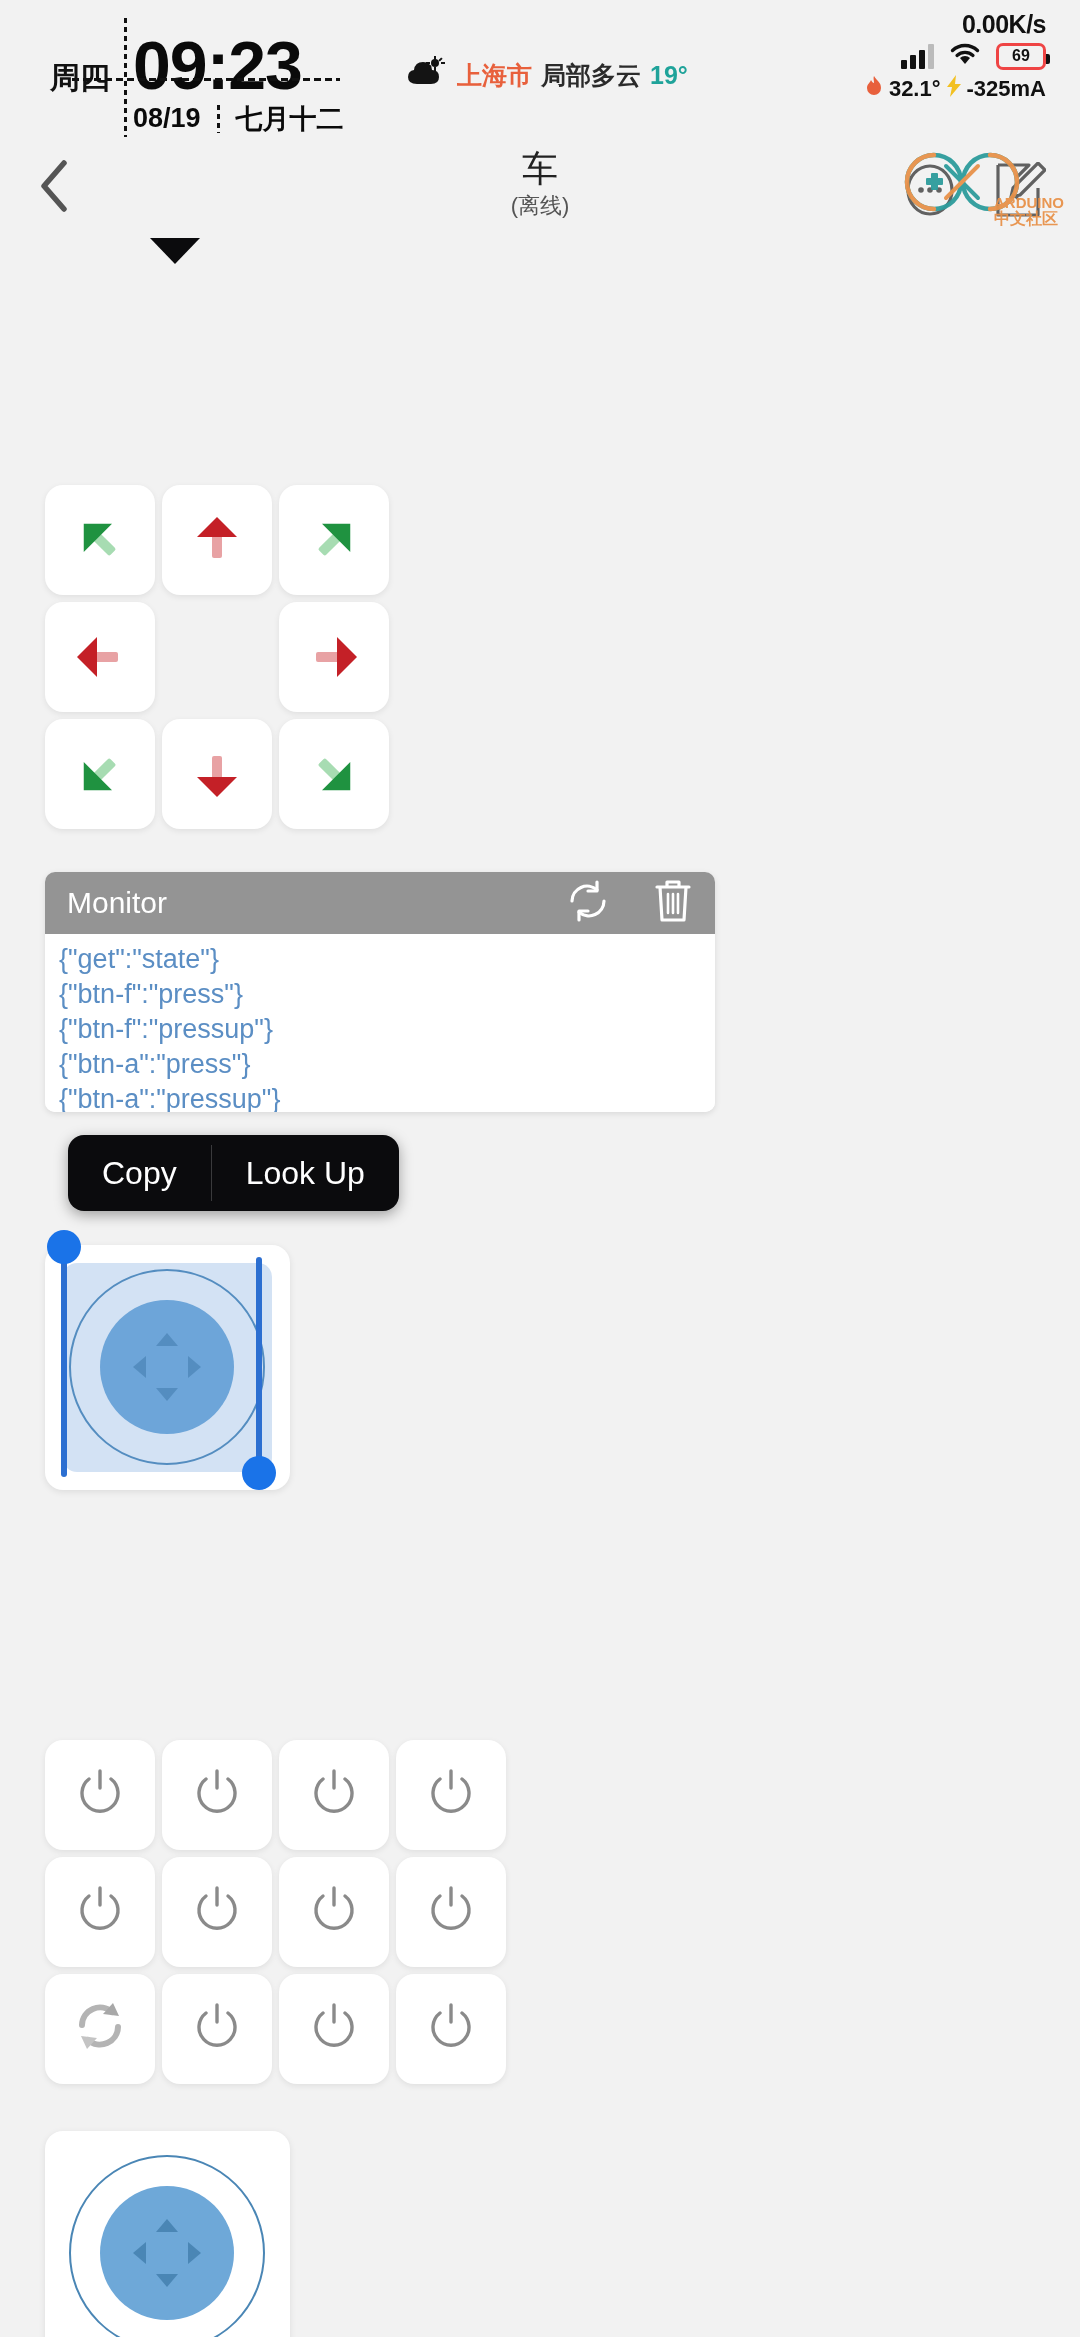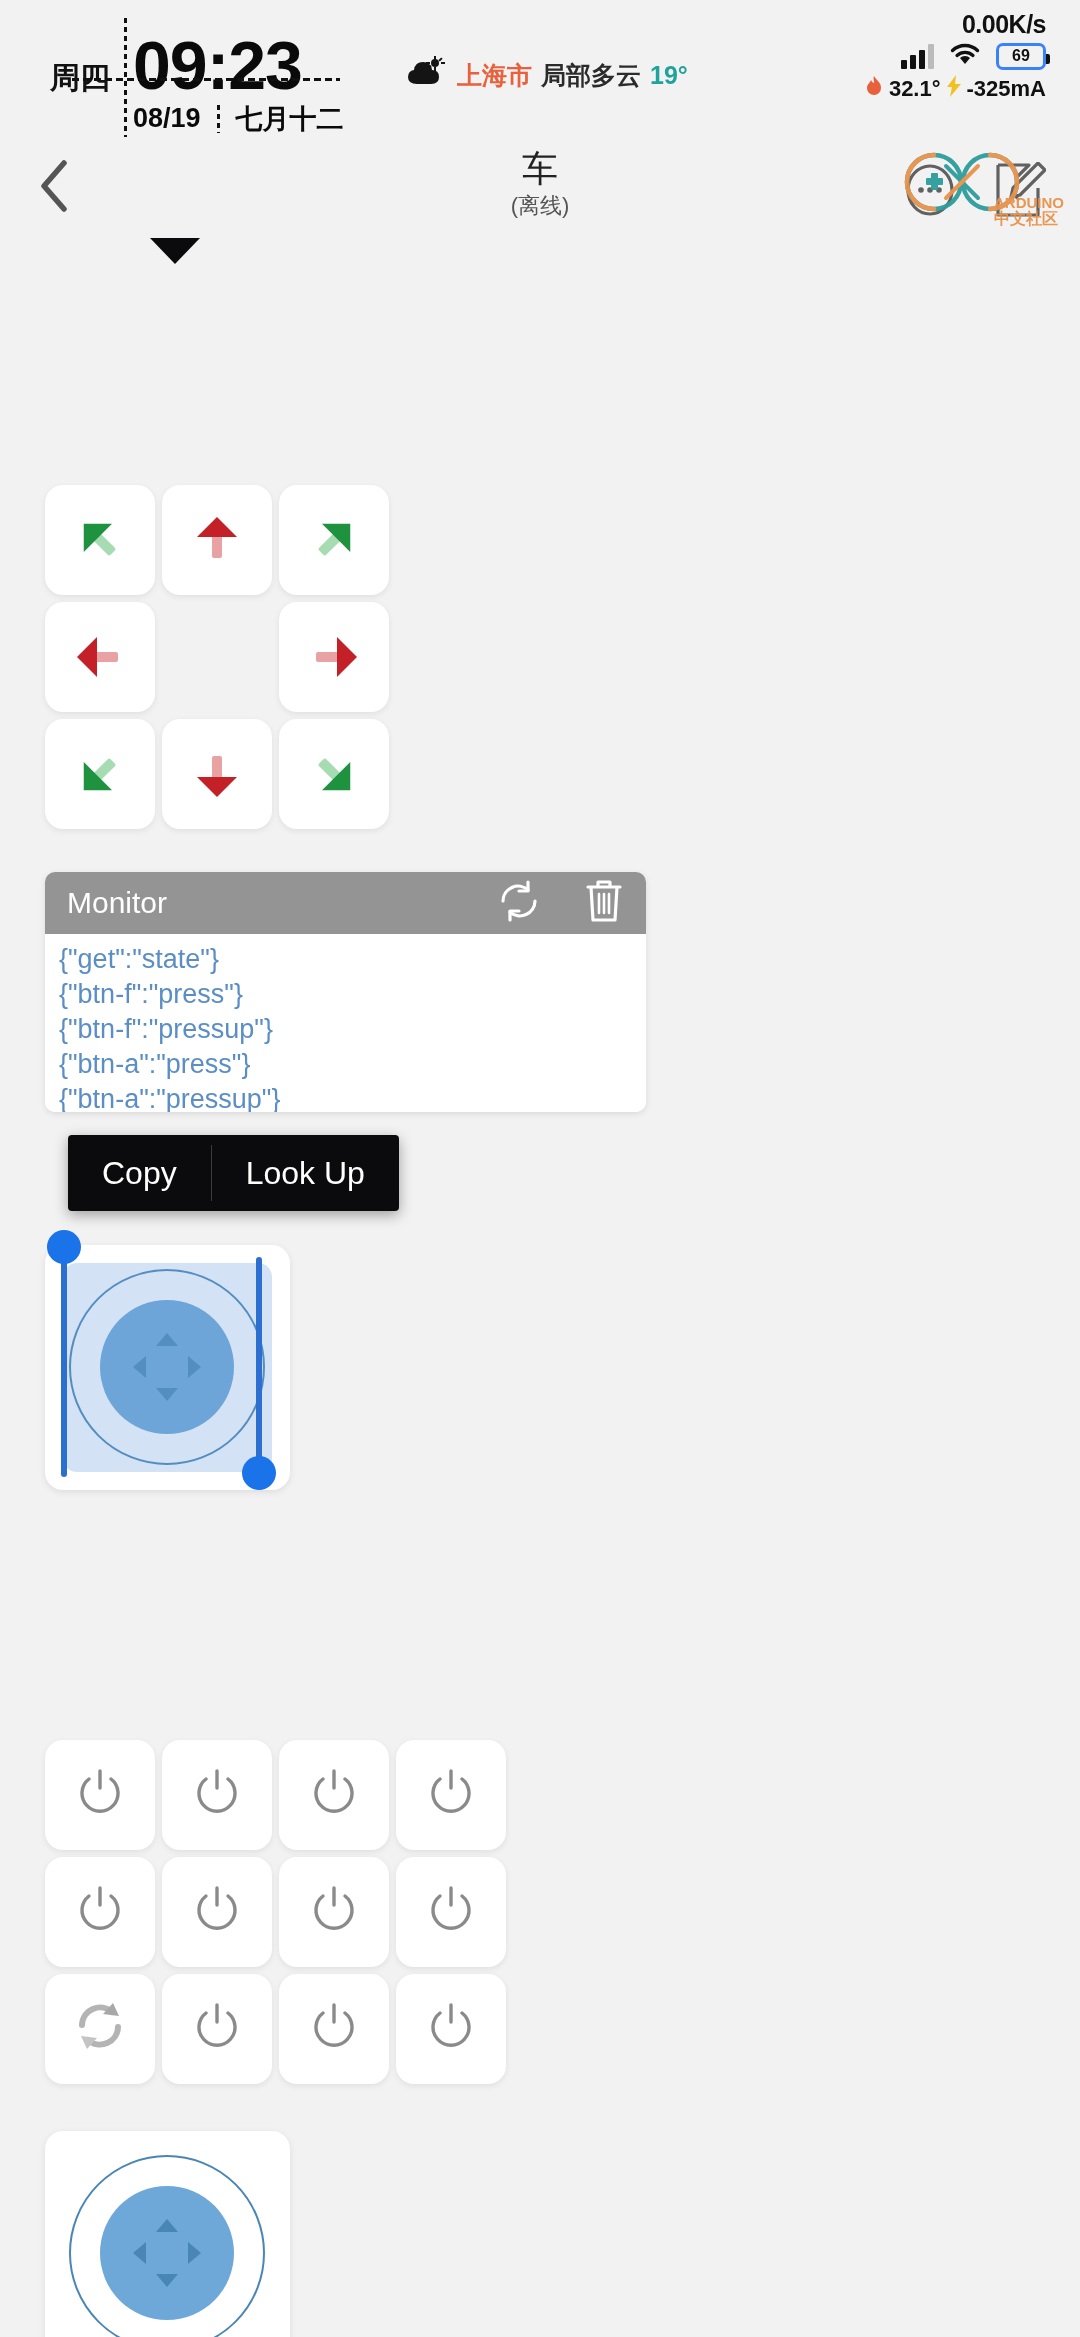--- a/index.html
+++ b/index.html
@@ -67,21 +67,21 @@
   }
   .sb-net { font-size: 25px; font-weight: bold; color: #111; letter-spacing: -0.5px; }
   .sb-icons { display: flex; align-items: center; gap: 14px; margin-top: 2px; }
   .sig { display: flex; align-items: flex-end; gap: 3px; height: 26px; }
   .sig i { width: 6px; background: #111; display: block; border-radius: 1px; }
   .sig i:nth-child(1) { height: 9px; }
   .sig i:nth-child(2) { height: 14px; }
   .sig i:nth-child(3) { height: 19px; }
   .sig i:nth-child(4) { height: 25px; background: #bbb; }
   .batt {
-    width: 50px; height: 27px; border: 3px solid #3b82f6; border-radius: 7px;
+    width: 50px; height: 27px; border: 3px solid #ef4444; border-radius: 7px;
     display: flex; align-items: center; justify-content: center;
     font-size: 16px; font-weight: bold; color: #111; position: relative;
   }
   .batt::after {
     content: ""; position: absolute; right: -7px; top: 8px;
     width: 4px; height: 10px; background: #111; border-radius: 0 2px 2px 0;
   }
   .sb-stats {
     display: flex; align-items: center; gap: 5px;
     font-size: 22px; font-weight: bold; color: #111; margin-top: 4px;
@@ -121,21 +121,21 @@
 
   
   .arrow-btn { width: 110px; height: 110px; }
 
   
   .pw-btn { width: 110px; height: 110px; }
 
   
   .monitor {
     position: absolute; left: 45px; top: 632px;
-    width: 601px; height: 240px;
+    width: 670px; height: 240px;
     border-radius: 10px; overflow: hidden;
     box-shadow: 0 2px 6px rgba(0,0,0,0.10);
     background: #fff;
   }
   .monitor-head {
     height: 62px; background: #949494;
     display: flex; align-items: center; padding: 0 22px;
     position: relative;
   }
   .monitor-title { color: #fff; font-size: 30px; }
@@ -174,21 +174,21 @@
   }
   .sel-knob {
     position: absolute; width: 34px; height: 34px; border-radius: 50%;
     background: #1a73e8;
   }
 
   
   .popup {
     position: absolute; left: 68px; top: 895px;
     height: 76px; background: #0b0b0d;
-    border-radius: 4px;
+    border-radius: 16px;
     display: flex; align-items: stretch;
     box-shadow: 0 4px 14px rgba(0,0,0,0.35);
     z-index: 50;
   }
   .popup-item {
     display: flex; align-items: center; justify-content: center;
     color: #fff; font-size: 32px; padding: 0 34px;
   }
   .popup-sep { width: 1px; background: #3a3a3c; margin: 10px 0; }
   .popup-tail {

